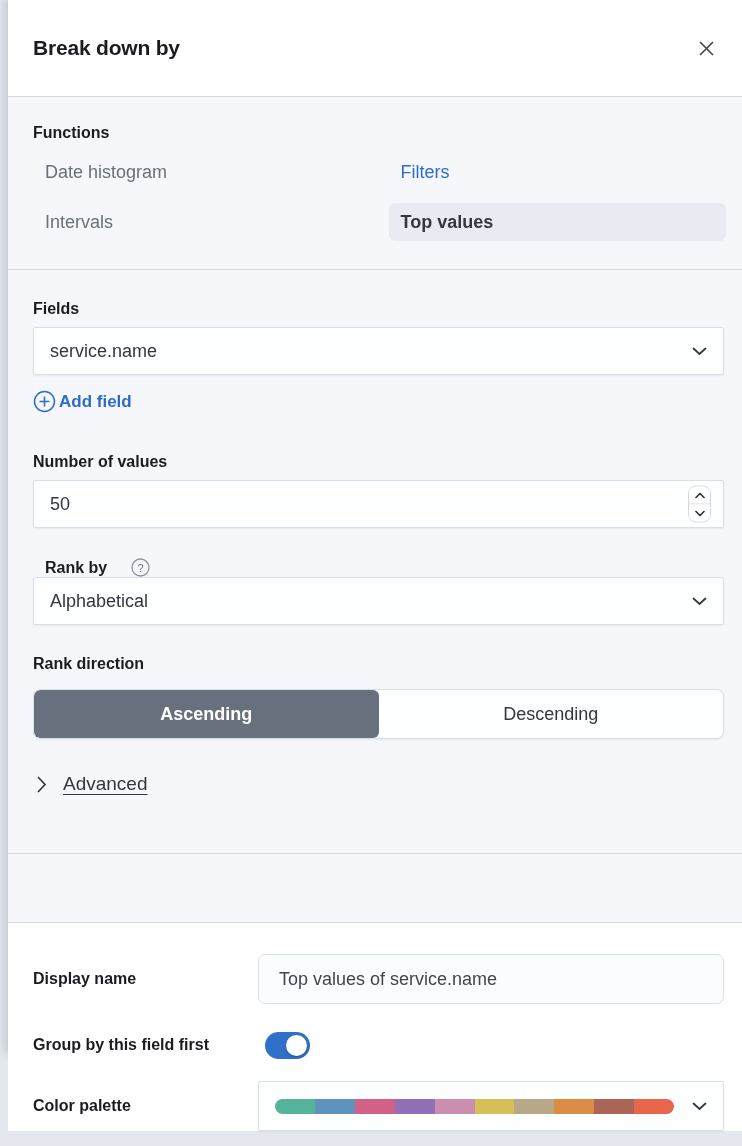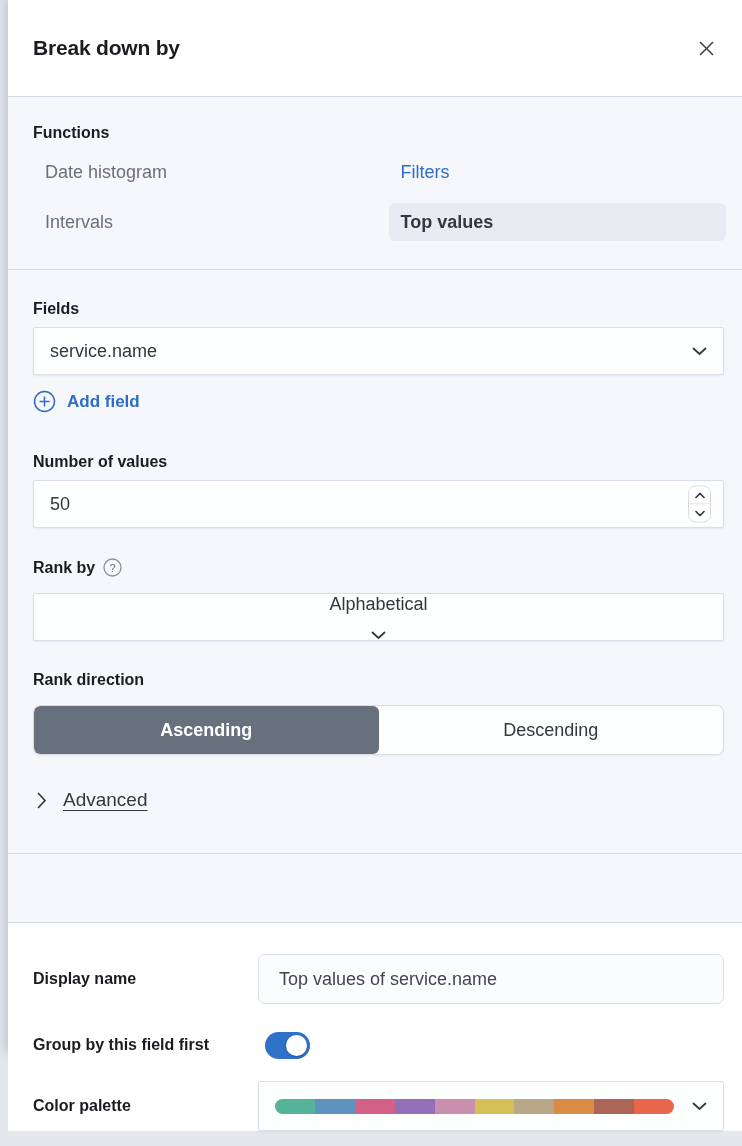--- a/index.html
+++ b/index.html
@@ -52,25 +52,25 @@
   .control {
     background:#fdfefe; border:1px solid #d9dfe9; border-radius:2px;
     height:48px; display:flex; align-items:center;
     padding:0 16px; font-size:18px; color:#343741;
     box-shadow:0 1px 2px rgba(152,162,179,.15);
     cursor:pointer;
   }
   .control .grow { flex:1; }
   .mt8 { margin-top:9px; }
   .add-field {
-    margin-top:15px; display:flex; align-items:center; gap:11px;
+    margin-top:15px; display:flex; align-items:center; gap:3px;
     color:#2e6cc7; font-size:17px; font-weight:700; cursor:pointer;
     background:none; border:none; font-family:inherit;
   }
-  .lbl-row { display:flex; align-items:center; gap:8px; }
+  .lbl-row { display:flex; align-items:center; gap:24px;margin-left:12px; }
   .mt40 { margin-top:40px; }
   .mt30 { margin-top:30px; }
   
   .num-wrap { position:relative; }
   .stepper {
     position:absolute; right:13px; top:50%; transform:translateY(-50%);
     width:23px; height:37px; background:#fff; border:1px solid #d3dae6; border-radius:8px;
     display:flex; flex-direction:column; overflow:hidden;
   }
   .stepper .step { flex:1; display:flex; align-items:center; justify-content:center; cursor:pointer; background:#fff; border:none; padding:0; }
@@ -190,21 +190,21 @@
 
     <div class="lbl-row mt30">
       <span class="section-label">Rank by</span>
       <span>
         <svg width="19" height="19" viewBox="0 0 19 19">
             <circle cx="9.5" cy="9.5" r="8.5" stroke="#8b919d" stroke-width="1.3" fill="none"></circle>
             <text x="9.5" y="13.5" text-anchor="middle" font-size="11" font-family="Liberation Sans, sans-serif" fill="#6b717d">?</text>
           </svg>
       </span>
     </div>
-    <div class="control" style="margin-top:16px;flex-direction:column;">
+    <div class="control" style="">
       <span class="grow">Alphabetical</span>
       <span>
         <svg width="15" height="9" viewBox="0 0 15 9">
             <path d="M1.5 1.5 L7.5 7 L13.5 1.5" stroke="#343741" stroke-width="1.8" fill="none" stroke-linecap="round"></path>
           </svg>
       </span>
     </div>
 
     <div class="section-label mt30">Rank direction</div>
     <div class="btn-group">

